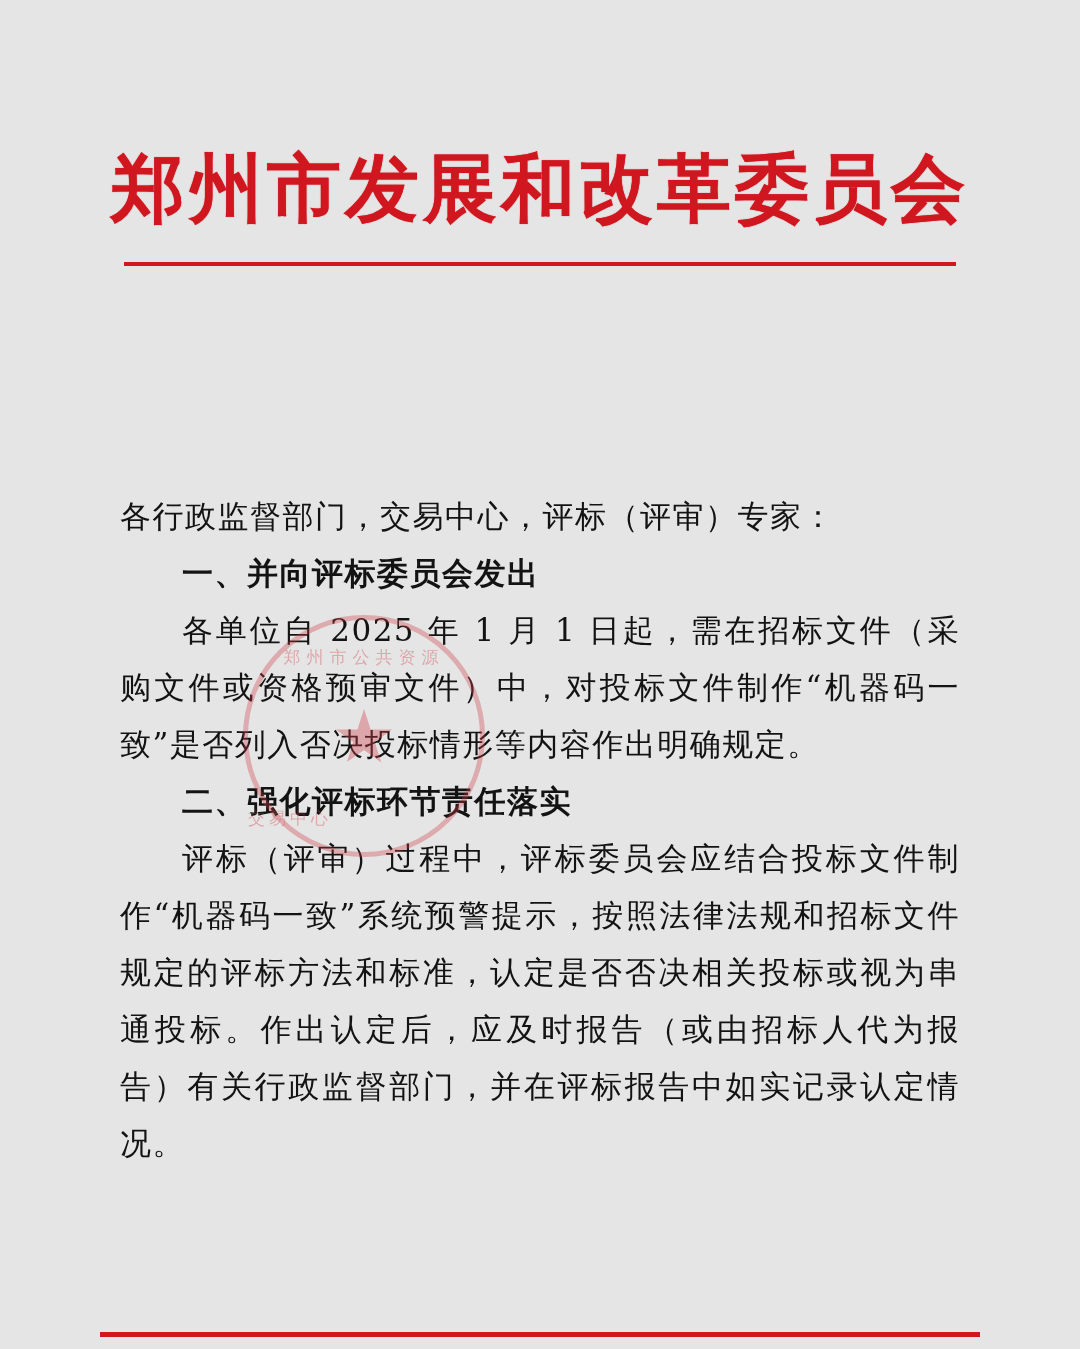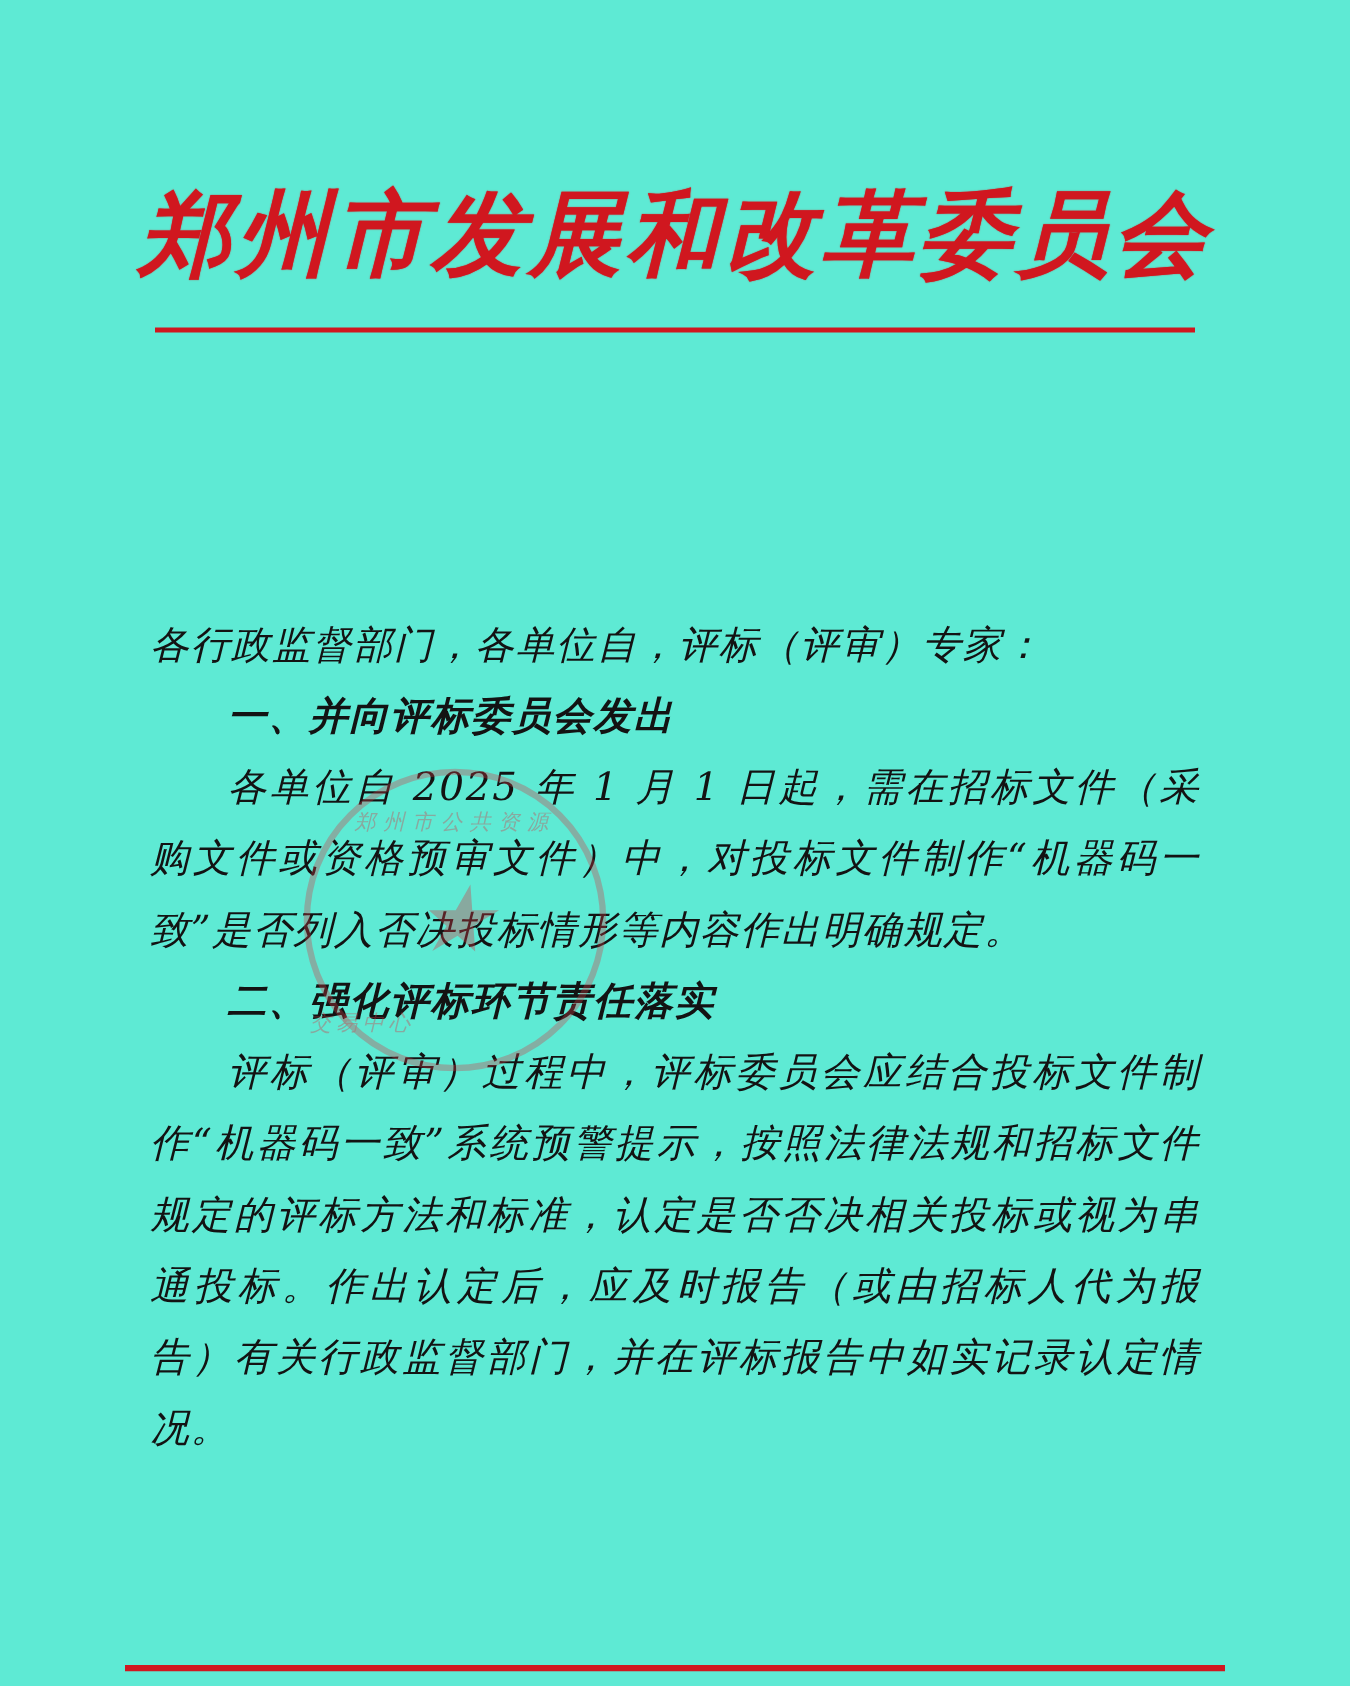--- a/index.html
+++ b/index.html
@@ -11,22 +11,21 @@
     width: 1080px;
     height: 1349px;
     position: relative;
     font-family: "DejaVu Serif", "Liberation Serif", serif;
     overflow: hidden;
   }
 
   .page {
     position: absolute;
     inset: 0;
-    background: #5eead4;
-    font-style: italic;
+    background: #e5e5e5;
   }
 
   
   .masthead {
     position: absolute;
     top: 150px;
     left: 0;
     width: 1080px;
     text-align: center;
   }
@@ -143,21 +142,21 @@
 
 <div class="page">
 
   <div class="masthead">
     <div class="masthead-title">郑州市发展和改革委员会</div>
   </div>
   <div class="masthead-rule"></div>
 
 
   <div class="body-text">
-    <p>各行政监督部门，各单位自，评标（评审）专家：</p>
+    <p>各行政监督部门，交易中心，评标（评审）专家：</p>
     <p class="section-head">一、并向评标委员会发出</p>
     <p class="indent">各单位自 2025 年 1 月 1 日起，需在招标文件（采购文件或资格预审文件）中，对投标文件制作“机器码一致”是否列入否决投标情形等内容作出明确规定。</p>
     <p class="section-head">二、强化评标环节责任落实</p>
     <p class="indent">评标（评审）过程中，评标委员会应结合投标文件制作“机器码一致”系统预警提示，按照法律法规和招标文件规定的评标方法和标准，认定是否否决相关投标或视为串通投标。作出认定后，应及时报告（或由招标人代为报告）有关行政监督部门，并在评标报告中如实记录认定情况。</p>
   </div>
 
   <div class="seal">
     <div class="seal-text-top">郑州市公共资源</div>
     <div class="seal-star">★</div>
     <div class="seal-text-bottom">交易中心</div>

